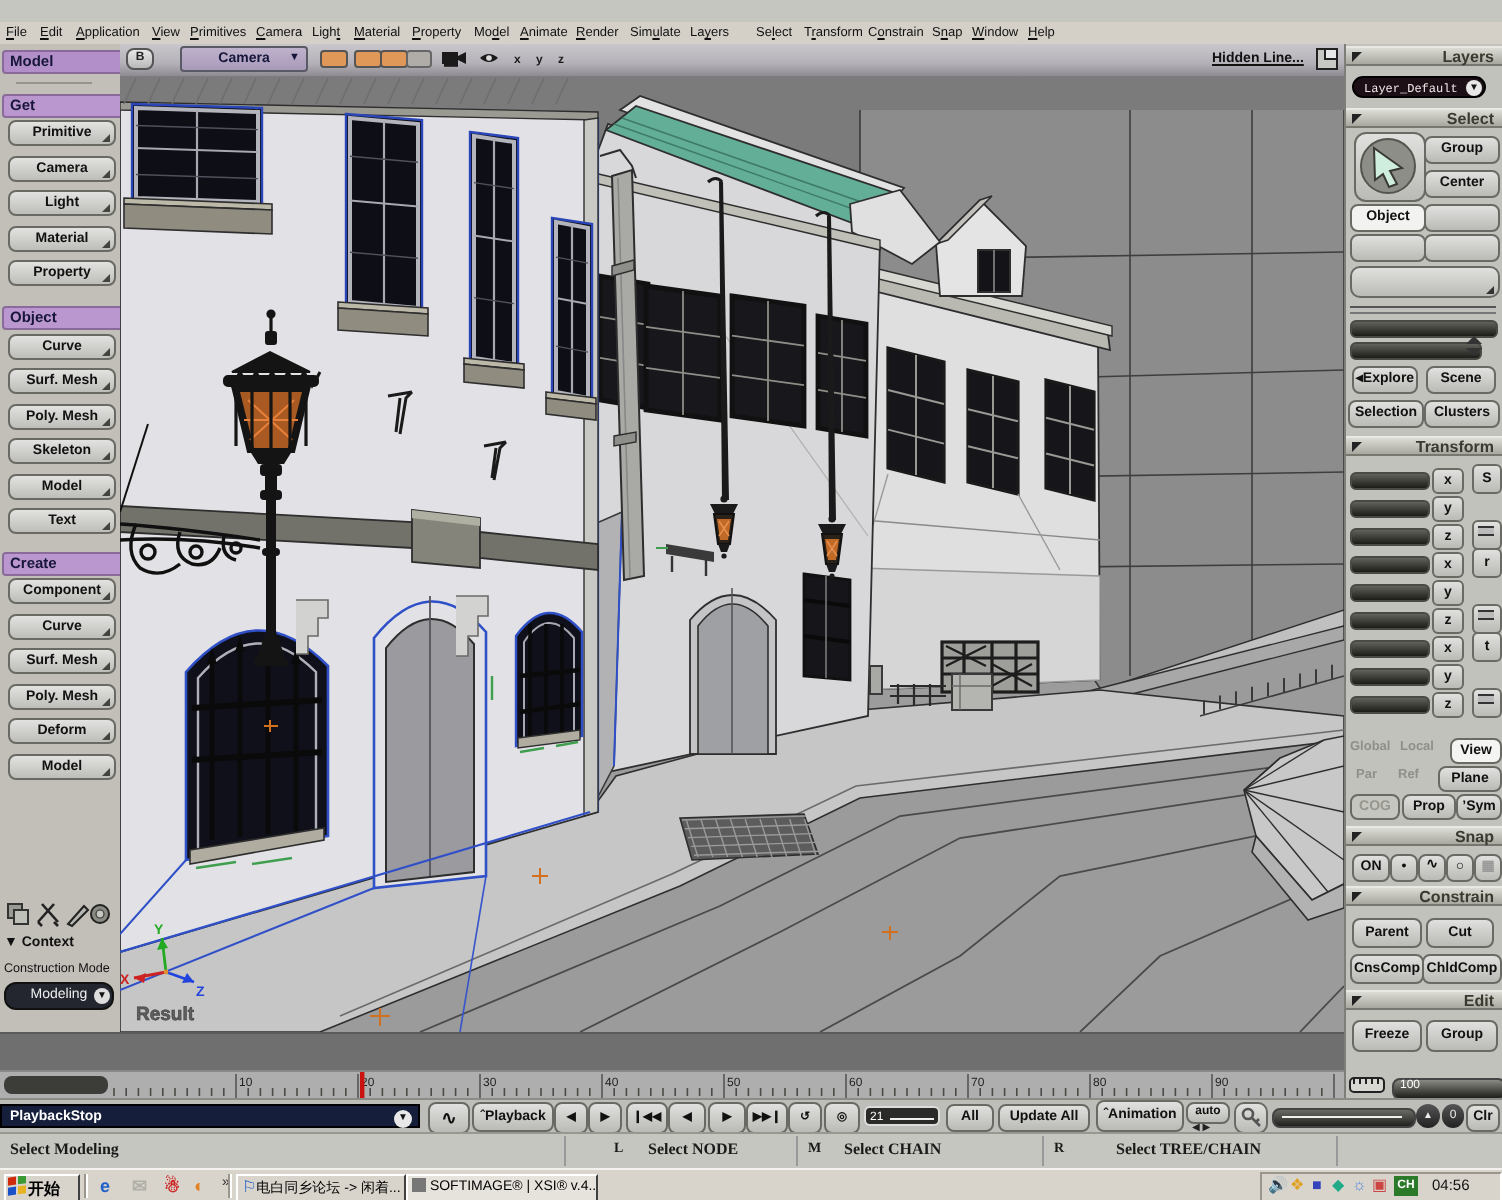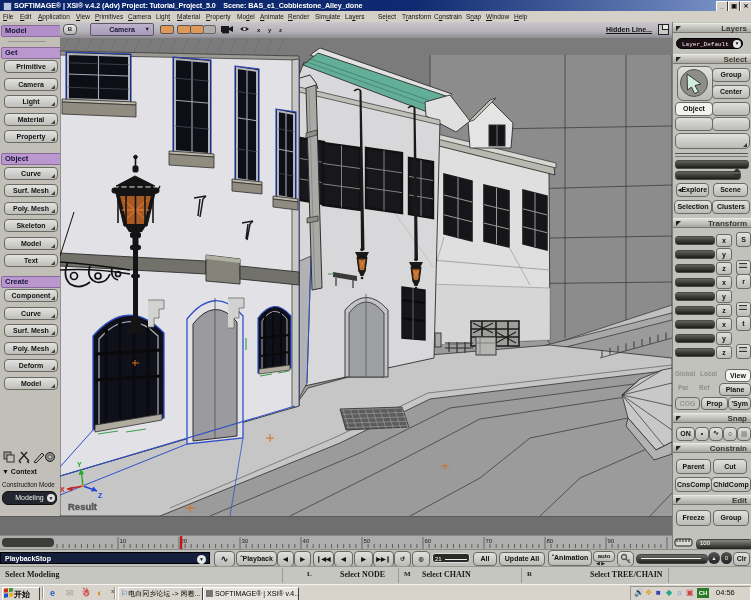--- a/index.html
+++ b/index.html
@@ -23,27 +23,20 @@
 #dband{left:0;top:516px;width:672px;height:19px;background:#6f6f6f;border-top:1px solid #5a5a5a;}
 #ruler{left:0;top:535px;width:672px;height:14px;background:#aeaeae;border-top:1px solid #888;}
 #pb{left:0;top:549px;width:751px;height:17px;background:#bdbdb9;border-top:1px solid #8c8c86;}
 #status{left:0;top:566px;width:751px;height:18px;background:#c6c6c0;border-top:1px solid #989890;font-family:"Liberation Serif",serif;}
 #status span{position:absolute;font-size:8px;font-weight:bold;color:#1a1a1a;white-space:nowrap;}
 #task{left:0;top:584px;width:751px;height:16px;background:#d8d4cc;border-top:1px solid #f4f2ee;}
 .tb{position:absolute;top:2px;height:12px;background:#d8d4cc;border:1px solid #404040;border-top-color:#fff;border-left-color:#fff;font-size:7px;color:#000;white-space:nowrap;overflow:hidden;}
 </style></head>
 <body>
 <div id="root">
-<div id="title" class="a">
-      <div class="ic"></div>
-      <div class="t">SOFTIMAGE® | XSI® v.4.2 (Adv) Project: Tutorial_Project_5.0&nbsp;&nbsp;&nbsp;&nbsp;Scene: BAS_e1_Cobblestone_Alley_done</div>
-<div class="wb" style="left:716px;">_</div>
-      <div class="wb" style="left:728px;">▣</div>
-      <div class="wb" style="left:740px;">✕</div>
-    </div>
 <div id="menu" class="a">
       <span style="left:3px"><u>F</u>ile</span>
       <span style="left:20px"><u>E</u>dit</span>
       <span style="left:38px"><u>A</u>pplication</span>
       <span style="left:76px"><u>V</u>iew</span>
       <span style="left:95px"><u>P</u>rimitives</span>
       <span style="left:128px"><u>C</u>amera</span>
       <span style="left:156px">Ligh<u>t</u></span>
       <span style="left:177px"><u>M</u>aterial</span>
       <span style="left:206px"><u>P</u>roperty</span>
@@ -346,25 +339,25 @@
       <div class="a" style="left:636px;top:4px;width:70px;height:8px;background:linear-gradient(#6a6a66,#21211e);border-radius:4px;border:1px solid #444;">
         <span style="position:absolute;left:4px;top:3px;width:60px;height:1px;background:#f0f0f0;"></span>
       </div>
       <div class="a" style="left:708px;top:2px;width:12px;height:12px;background:linear-gradient(#555,#222);border-radius:6px;color:#eee;font-size:5px;text-align:center;line-height:12px;">▲</div>
       <div class="a" style="left:721px;top:2px;width:11px;height:12px;background:linear-gradient(#555,#222);border-radius:6px;color:#eee;font-size:6px;text-align:center;line-height:12px;">0</div>
       <div class="btn" style="left:733px;top:2px;width:15px;height:12px;line-height:12px;">Clr</div>
     </div>
     <div id="status" class="a">
       <span style="left:5px;top:3px;">Select Modeling</span>
       <span style="left:307px;top:3px;font-size:7px;">L</span>
-      <span style="left:324px;top:3px;margin-left:16px;">Select NODE</span>
+      <span style="left:324px;top:3px;">Select NODE</span>
       <span style="left:404px;top:3px;font-size:7px;">M</span>
       <span style="left:422px;top:3px;">Select CHAIN</span>
       <span style="left:527px;top:3px;font-size:7px;">R</span>
-      <span style="left:590px;top:3px;text-align:center;">Select TREE/CHAIN</span>
+      <span style="left:558px;top:3px;text-align:center;">Select TREE/CHAIN</span>
       <span style="left:282px;top:1px;width:1px;height:15px;background:#999;"></span>
       <span style="left:398px;top:1px;width:1px;height:15px;background:#999;"></span>
       <span style="left:521px;top:1px;width:1px;height:15px;background:#999;"></span>
       <span style="left:668px;top:1px;width:1px;height:15px;background:#999;"></span>
     </div>
     <div id="task" class="a">
       <div class="tb" style="left:2px;width:36px;font-weight:bold;font-size:8px;line-height:11px;"><svg width="11" height="11" viewBox="0 0 11 11" style="vertical-align:-2px;">
           <rect x="1" y="1" width="4" height="4" fill="#d02a0c" transform="skewY(-8)"></rect>
           <rect x="6" y="1" width="4" height="4" fill="#3a9a34" transform="skewY(-8)"></rect>
           <rect x="1" y="6" width="4" height="4" fill="#1a50c8" transform="skewY(-8)"></rect>

